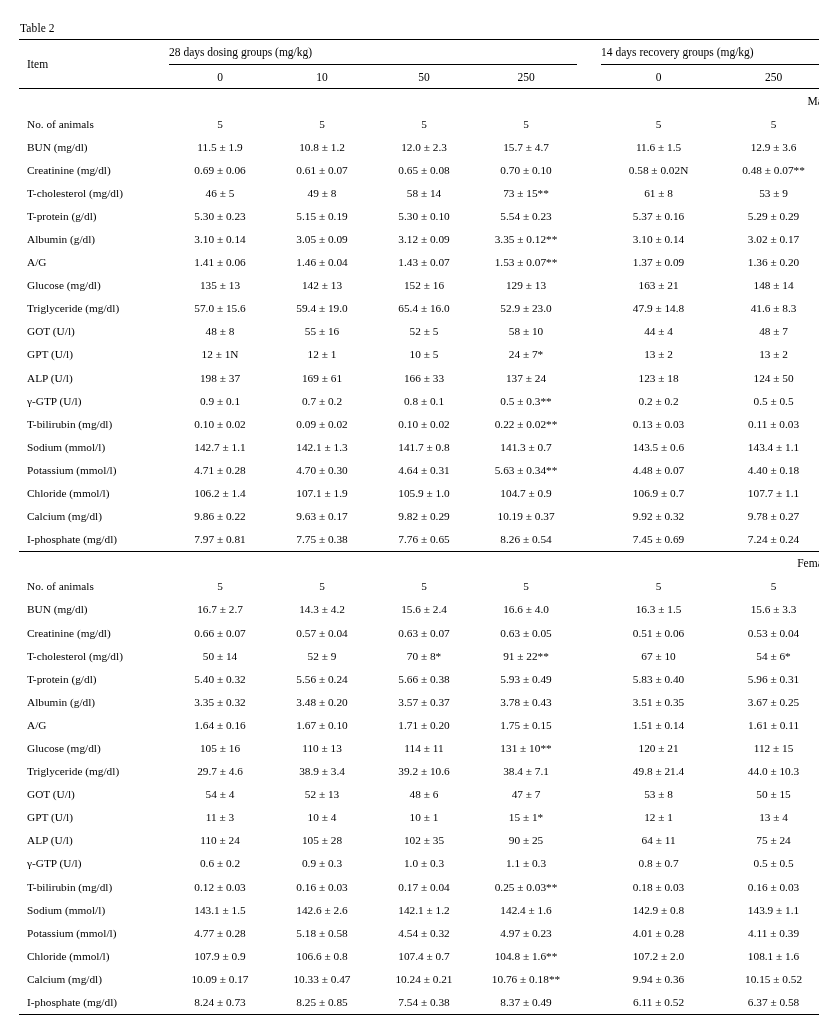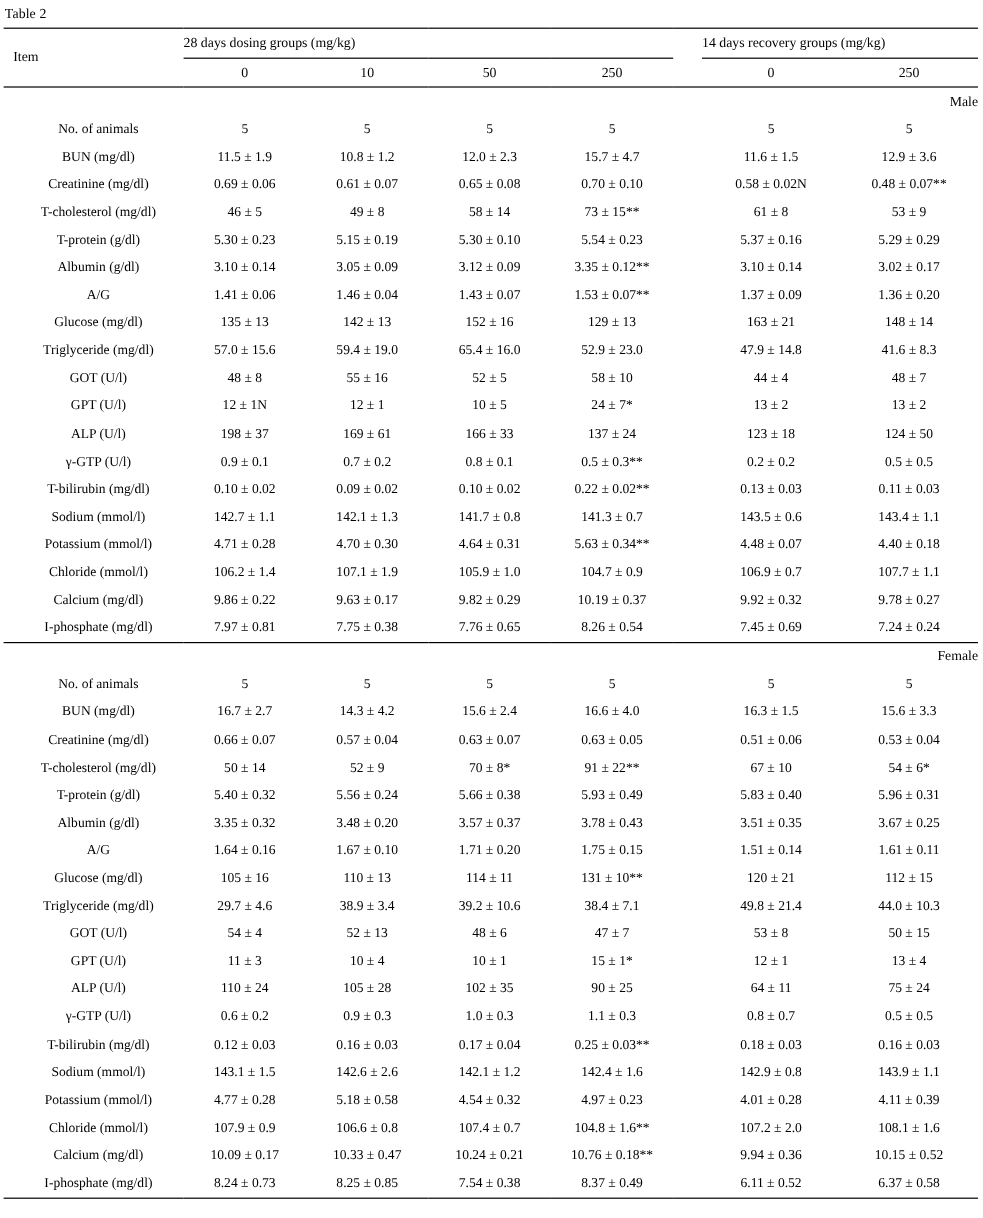--- a/index.html
+++ b/index.html
@@ -11,21 +11,21 @@
     width: 819px;
     height: 1015px;
     font-family: "Liberation Serif", serif;
     color: #000000;
     font-size: 11px;
   }
   .page {
     position: relative;
     width: 819px;
     height: 1015px;
-    padding: 0;
+    padding: 16px;
     box-sizing: border-box;
   }
   .caption {
     display: flex;
     align-items: baseline;
     padding: 6px 4px 5px 4px;
     font-size: 11.5px;
     letter-spacing: 0.1px;
   }
   .caption-label {
@@ -72,21 +72,21 @@
     text-align: center;
     font-size: 11.5px;
   }
   .data-row td {
     height: 23.1px;
     text-align: center;
     font-size: 11.3px;
     white-space: nowrap;
   }
   .data-row td.label {
-    text-align: center;
+    text-align: left;
     padding-left: 8px;
     font-size: 11.3px;
   }
   .section-row td {
     height: 23px;
     text-align: right;
     padding-left: 3px;
     font-size: 11.5px;
   }
   .spacer-row td { height: 9px; }

